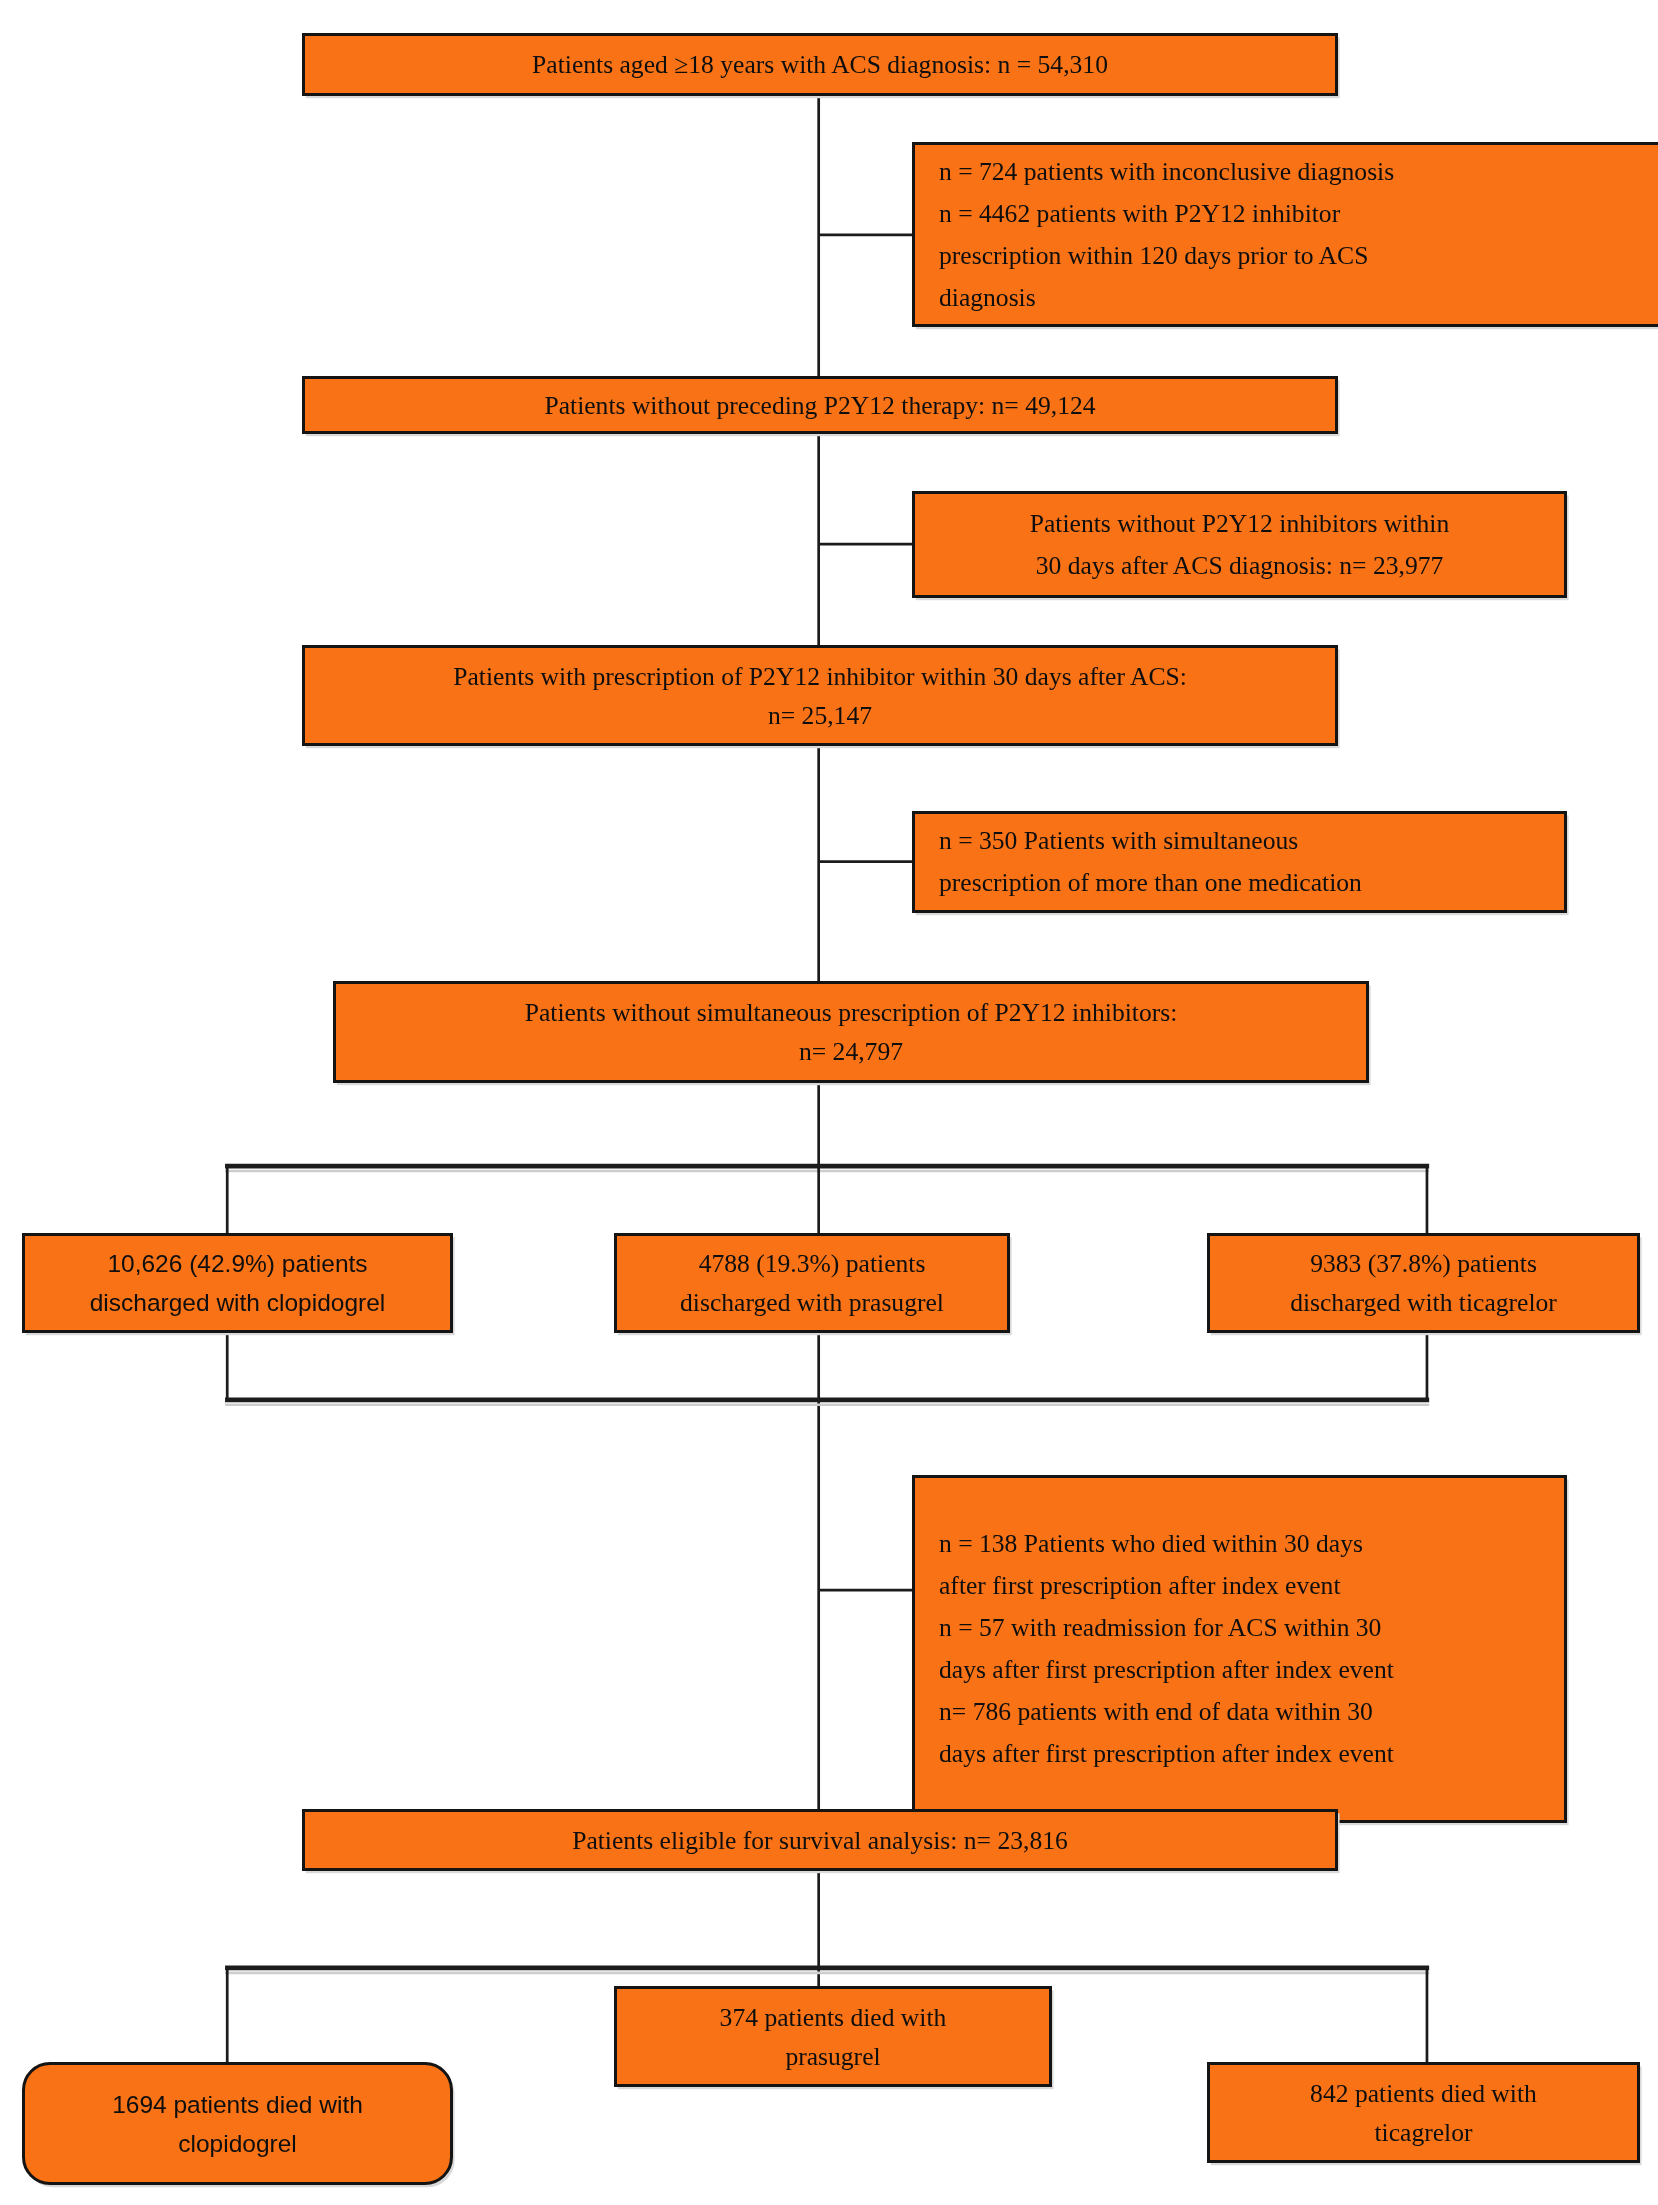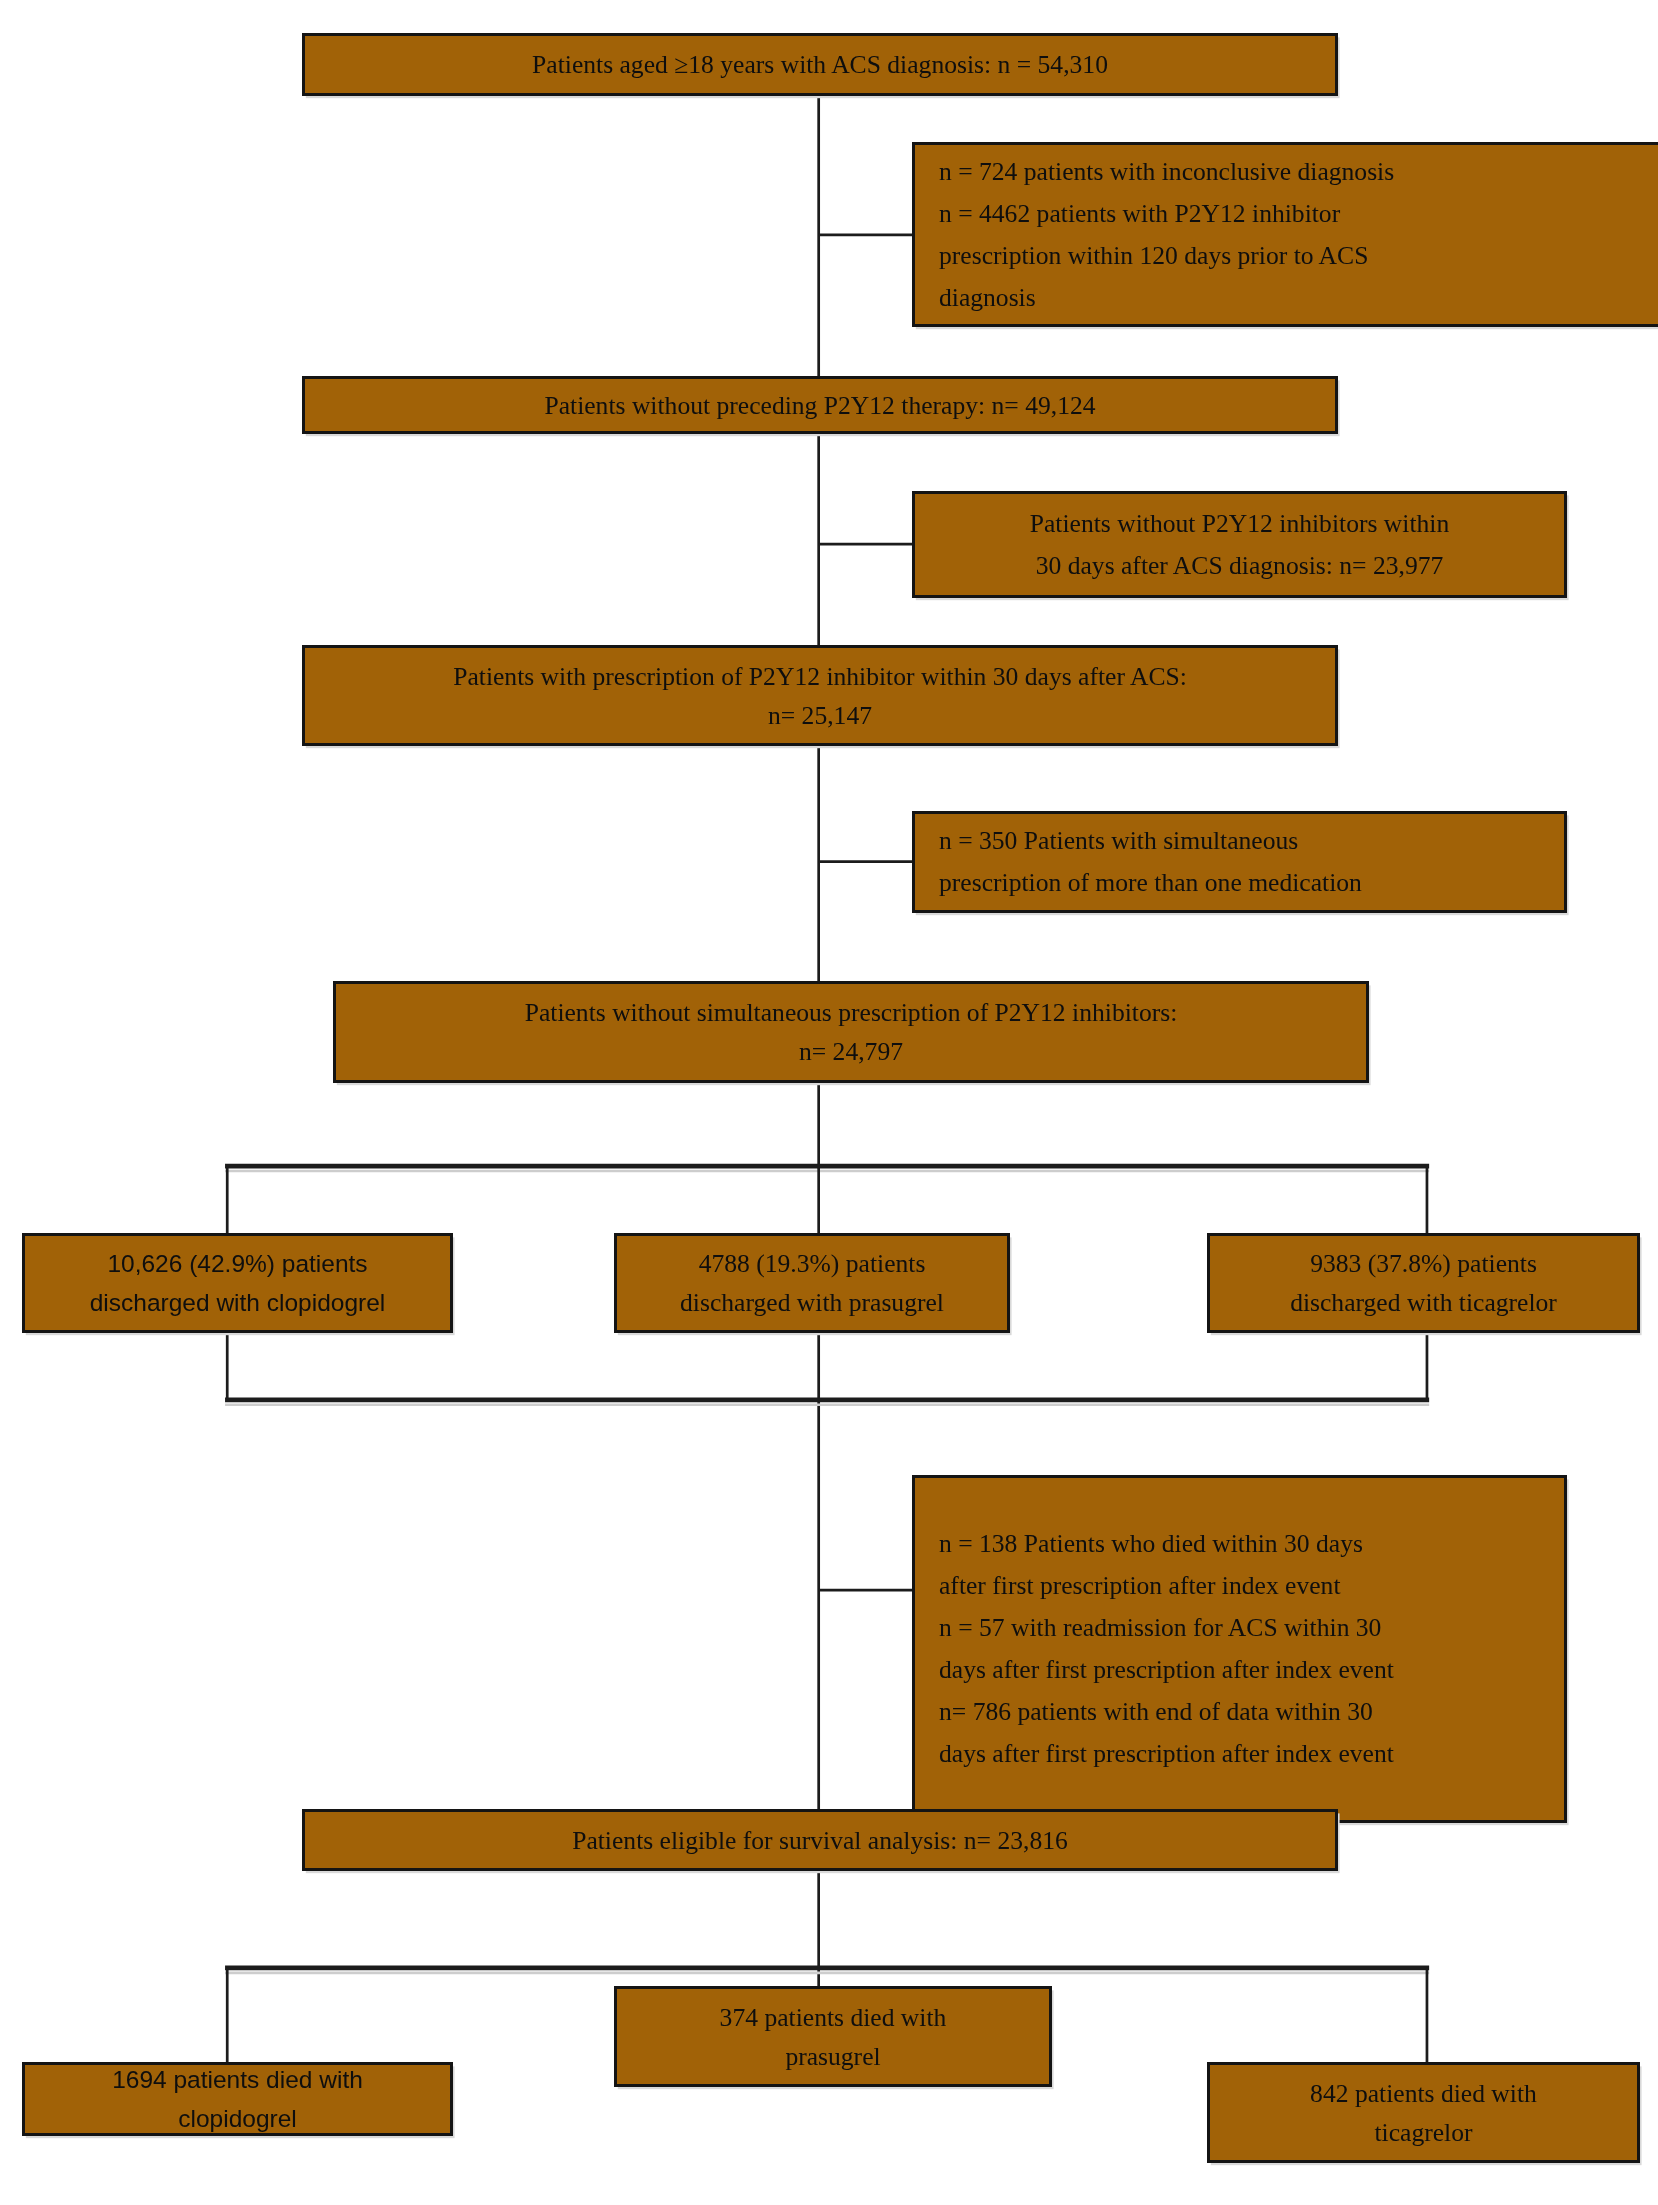--- a/index.html
+++ b/index.html
@@ -9,21 +9,21 @@
     background:#ffffff;
     font-family:"Liberation Serif", serif;
     color:#0e0e0e;
     overflow:hidden;
   }
   svg.wires { position:absolute; left:0; top:0; width:1658px; height:2205px; }
 
   .box {
     position:absolute;
     box-sizing:border-box;
-    background:#a16207;
+    background:#f97316;
     border:3.8px solid #141414;
     display:flex; flex-direction:column; justify-content:center;
     box-shadow:2.7px 3.3px 0 -1.1px #d9d9d9;
   }
   .center-text { align-items:center; text-align:center; padding:0 13px; }
   .left-text   { align-items:flex-start; text-align:left; padding:0 16.3px 0 24px; }
 
   .serif { font-family:"Liberation Serif", serif; font-size:25.6px; }
   .sans  { font-family:"Liberation Sans", sans-serif; font-size:24.5px; }
 
@@ -42,21 +42,21 @@
   #box-excl-no-inhibitors        { left:912px; top:491px;  width:655px; height:107px; }
   #box-excl-simultaneous         { left:912px; top:811px; width:655px; height:102px; }
   #box-excl-30day-events         { left:912px; top:1475px; width:655px; height:348px; }
 
   
   #box-discharged-clopidogrel    { left:22px;   top:1233px; width:431px;  height:100px; }
   #box-discharged-prasugrel      { left:614px; top:1233px; width:396px;  height:100px; }
   #box-discharged-ticagrelor     { left:1207px; top:1233px; width:433px;  height:100px; }
 
   
-  #box-died-clopidogrel          { left:22px;   top:2062px; width:431px;  height:74px; }
+  #box-died-clopidogrel          { left:22px;   top:2062px; width:431px;  height:123px;border-radius:28px; }
   #box-died-prasugrel            { left:614px; top:1986px; width:438px;  height:101px; }
   #box-died-ticagrelor           { left:1207px; top:2062px; width:433px;  height:101px; }
 </style>
 </head>
 <body>
 
 <div class="canvas">
 
   <svg class="wires" viewBox="0 0 3050 4056" xmlns="http://www.w3.org/2000/svg">
 

